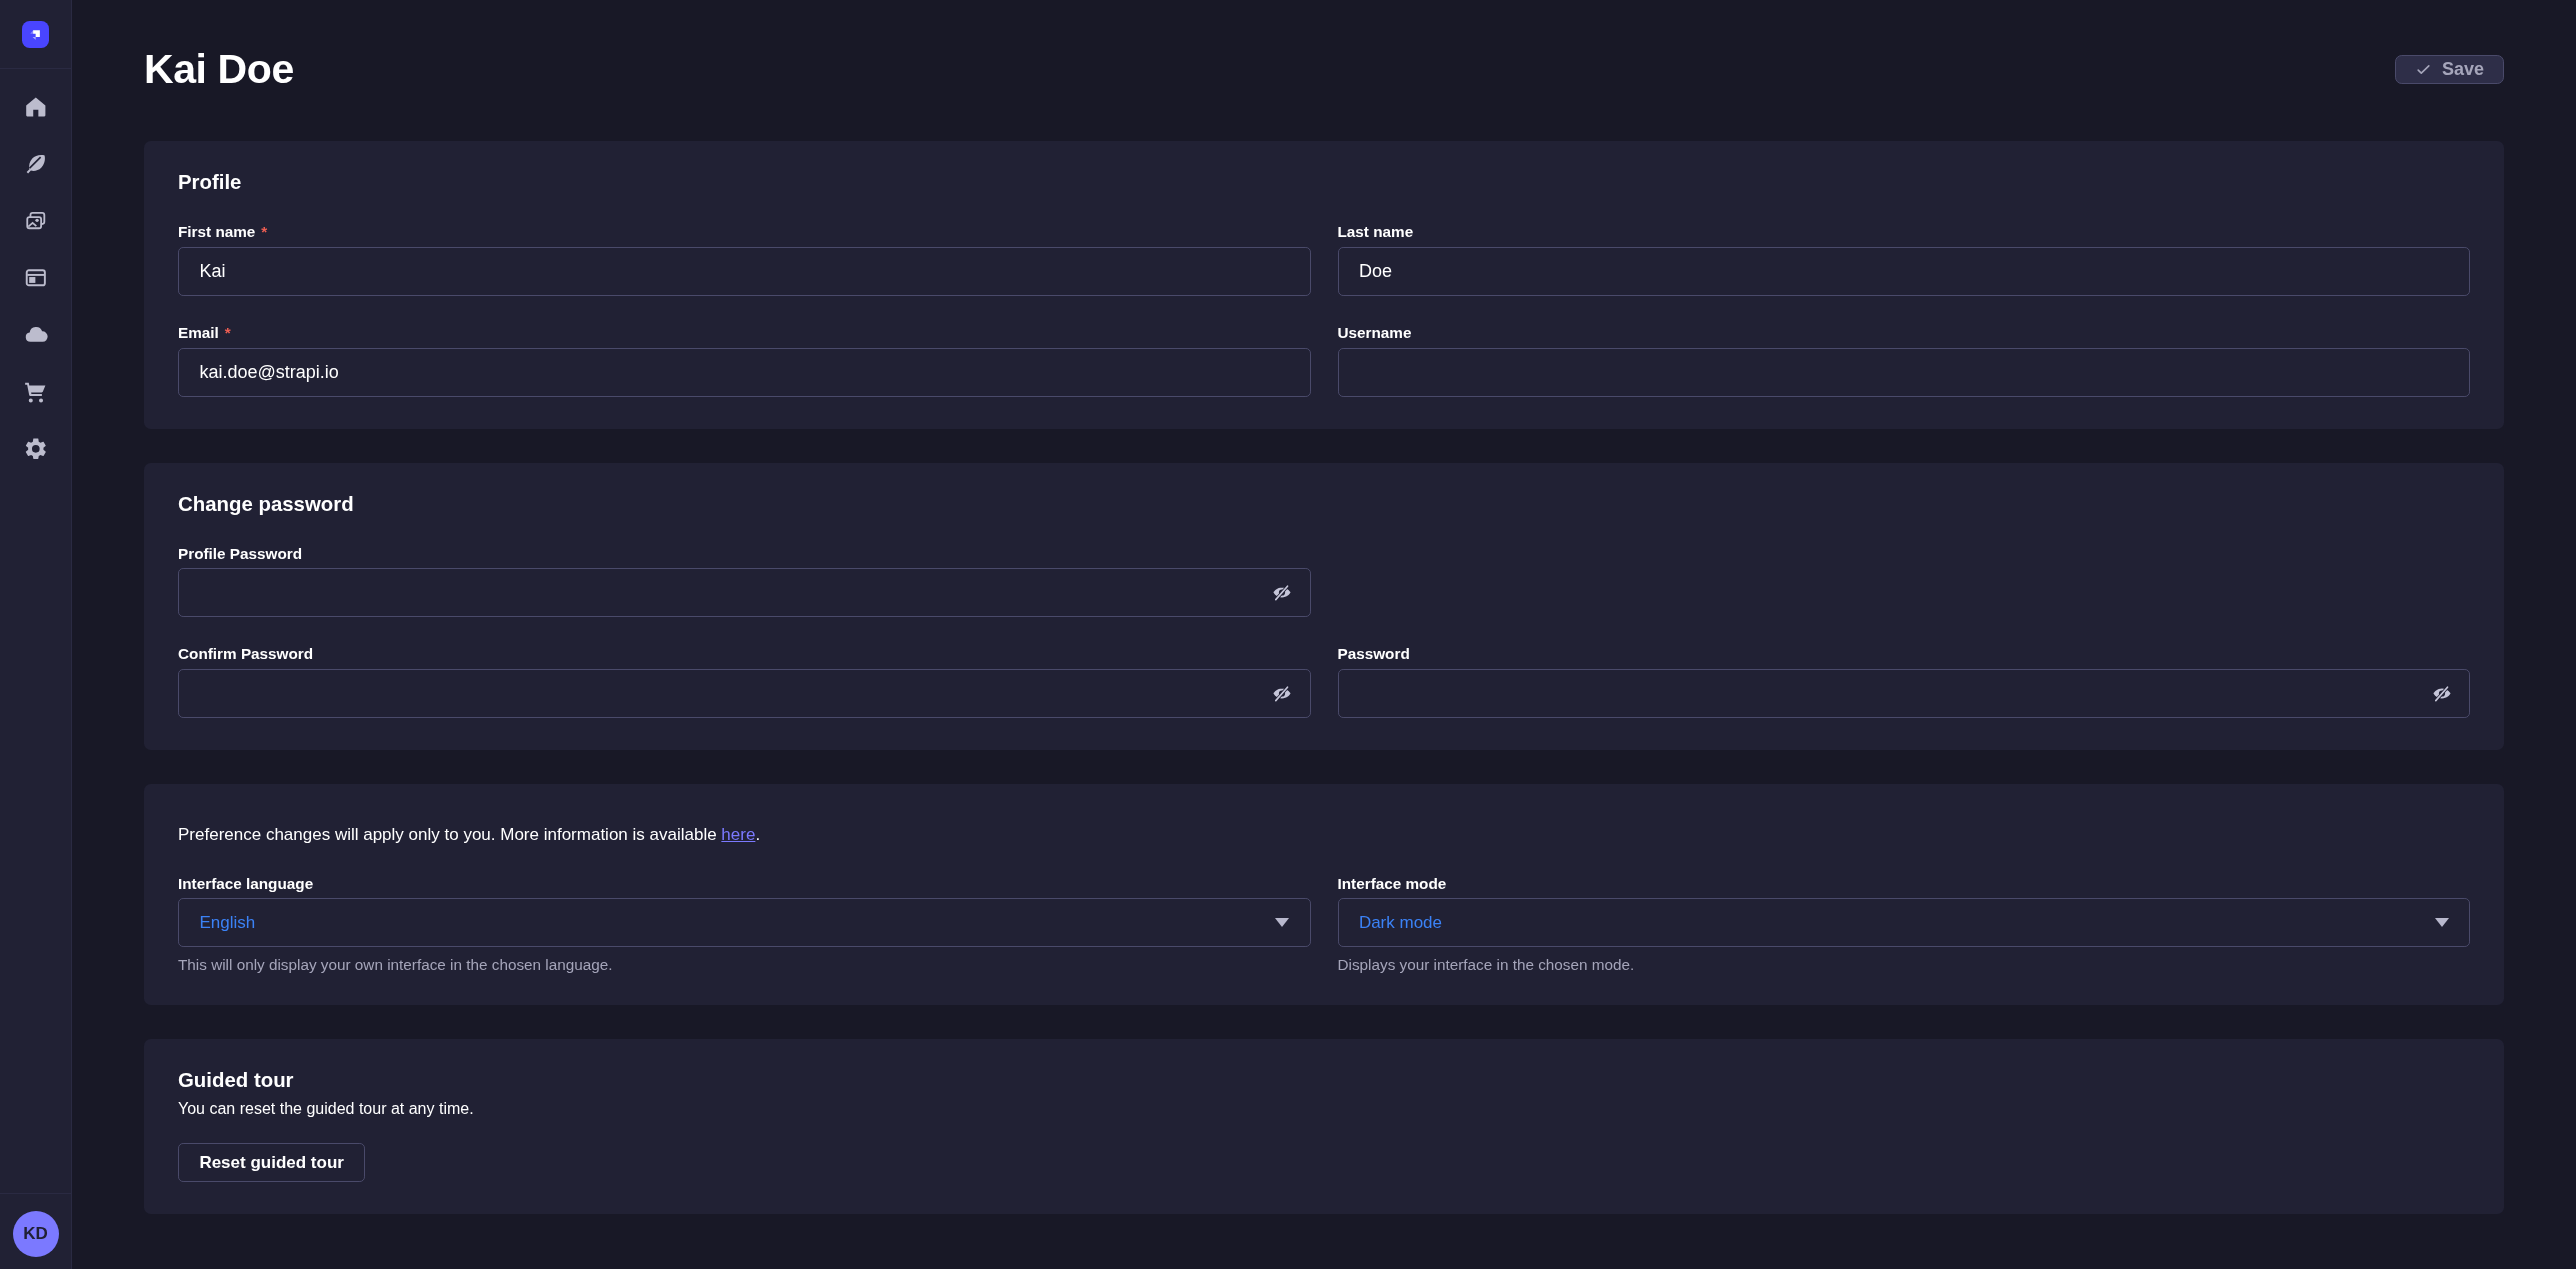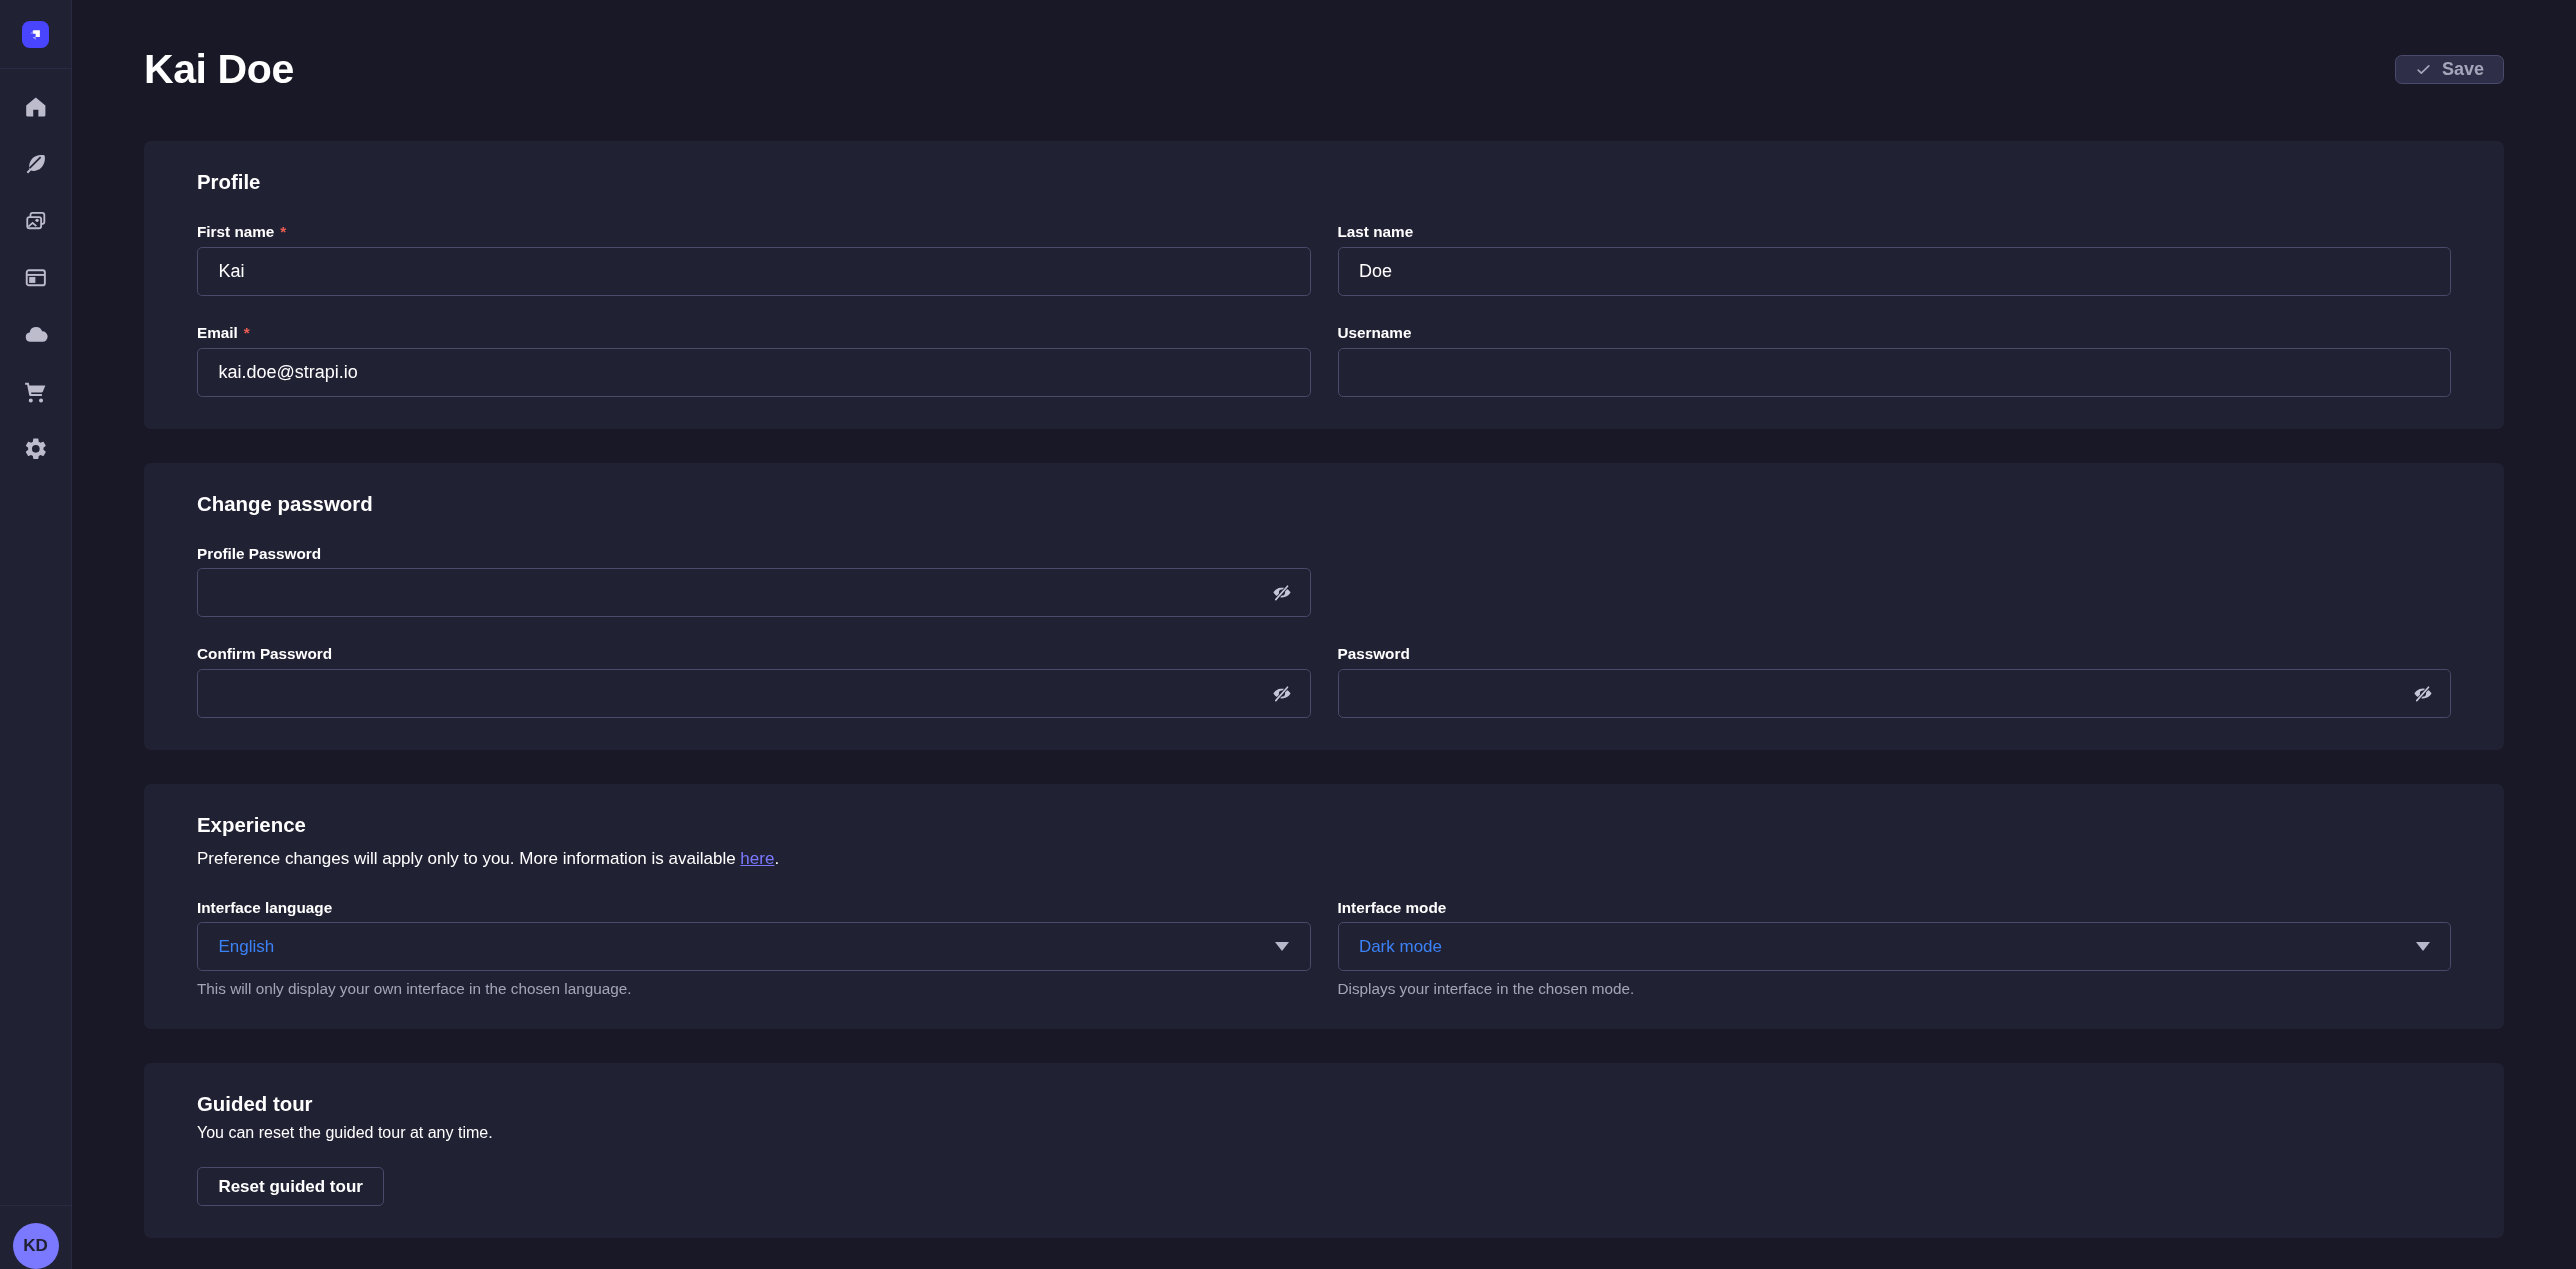--- a/index.html
+++ b/index.html
@@ -62,21 +62,21 @@
     display:flex; align-items:center; gap:10.2px;
     height:29px; padding:0 19px;
     background:#2e2e48; border:0.9px solid #4a4a6a; border-radius:6.8px;
     color:#a5a5ba; font-size:18px; font-weight:600;
     font-family:inherit; cursor:pointer;
   }
   .save-btn svg { width:17px; height:17px; }
 
   .card {
     background:#212134; border-radius:6.8px;
-    padding:29px 53px 32px;
+    padding:29px 34px 32px;
     margin-top:34px;
   }
   .card.first { margin-top:48px; }
   .card-title { font-size:20.4px; font-weight:600; line-height:24px; }
   .card-desc { font-size:17px; line-height:20.4px; margin-top:12px; color:#ffffff; }
   .card-desc a { color:#7b79ff; text-decoration:underline; cursor:pointer; }
 
   .grid {
     display:grid; grid-template-columns:1fr 1fr;
     column-gap:27px; row-gap:28px;
@@ -320,21 +320,20 @@
                   <path d="M5.2 19.8 18 5.1" stroke="currentColor" stroke-width="1.8" stroke-linecap="round" fill="none"></path>
                 </svg>
               </span>
             </button>
           </div>
         </div>
       </div>
     </section>
 
     <section class="card">
-      <h2 class="card-title">Experience</h2>
       <p class="card-desc"><span>Preference changes will apply only to you. More information is available </span><a>here</a><span>.</span></p>
       <div class="grid">
         <div>
           <div class="field-label">
             <span>Interface language</span>
           </div>
           <div class="select">
             <span>English</span>
             <span class="caret"></span>
           </div>

